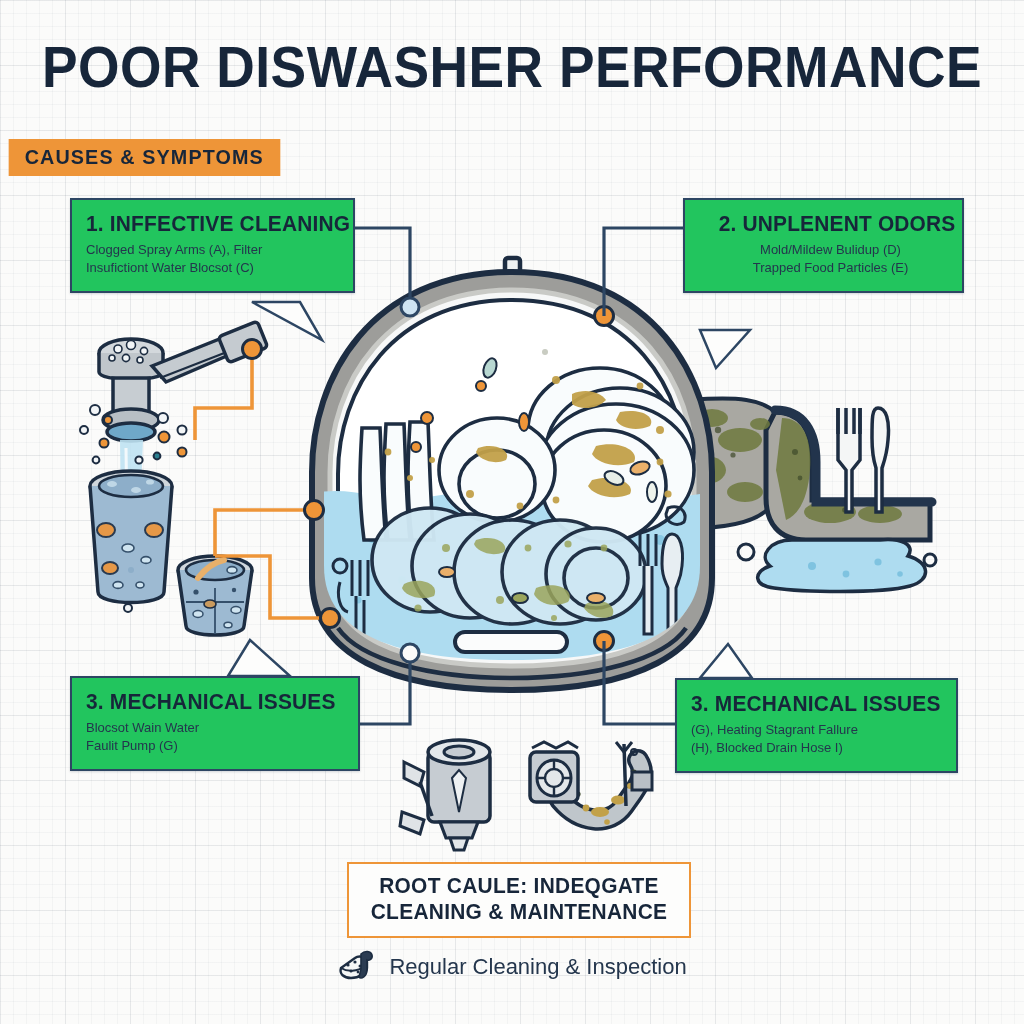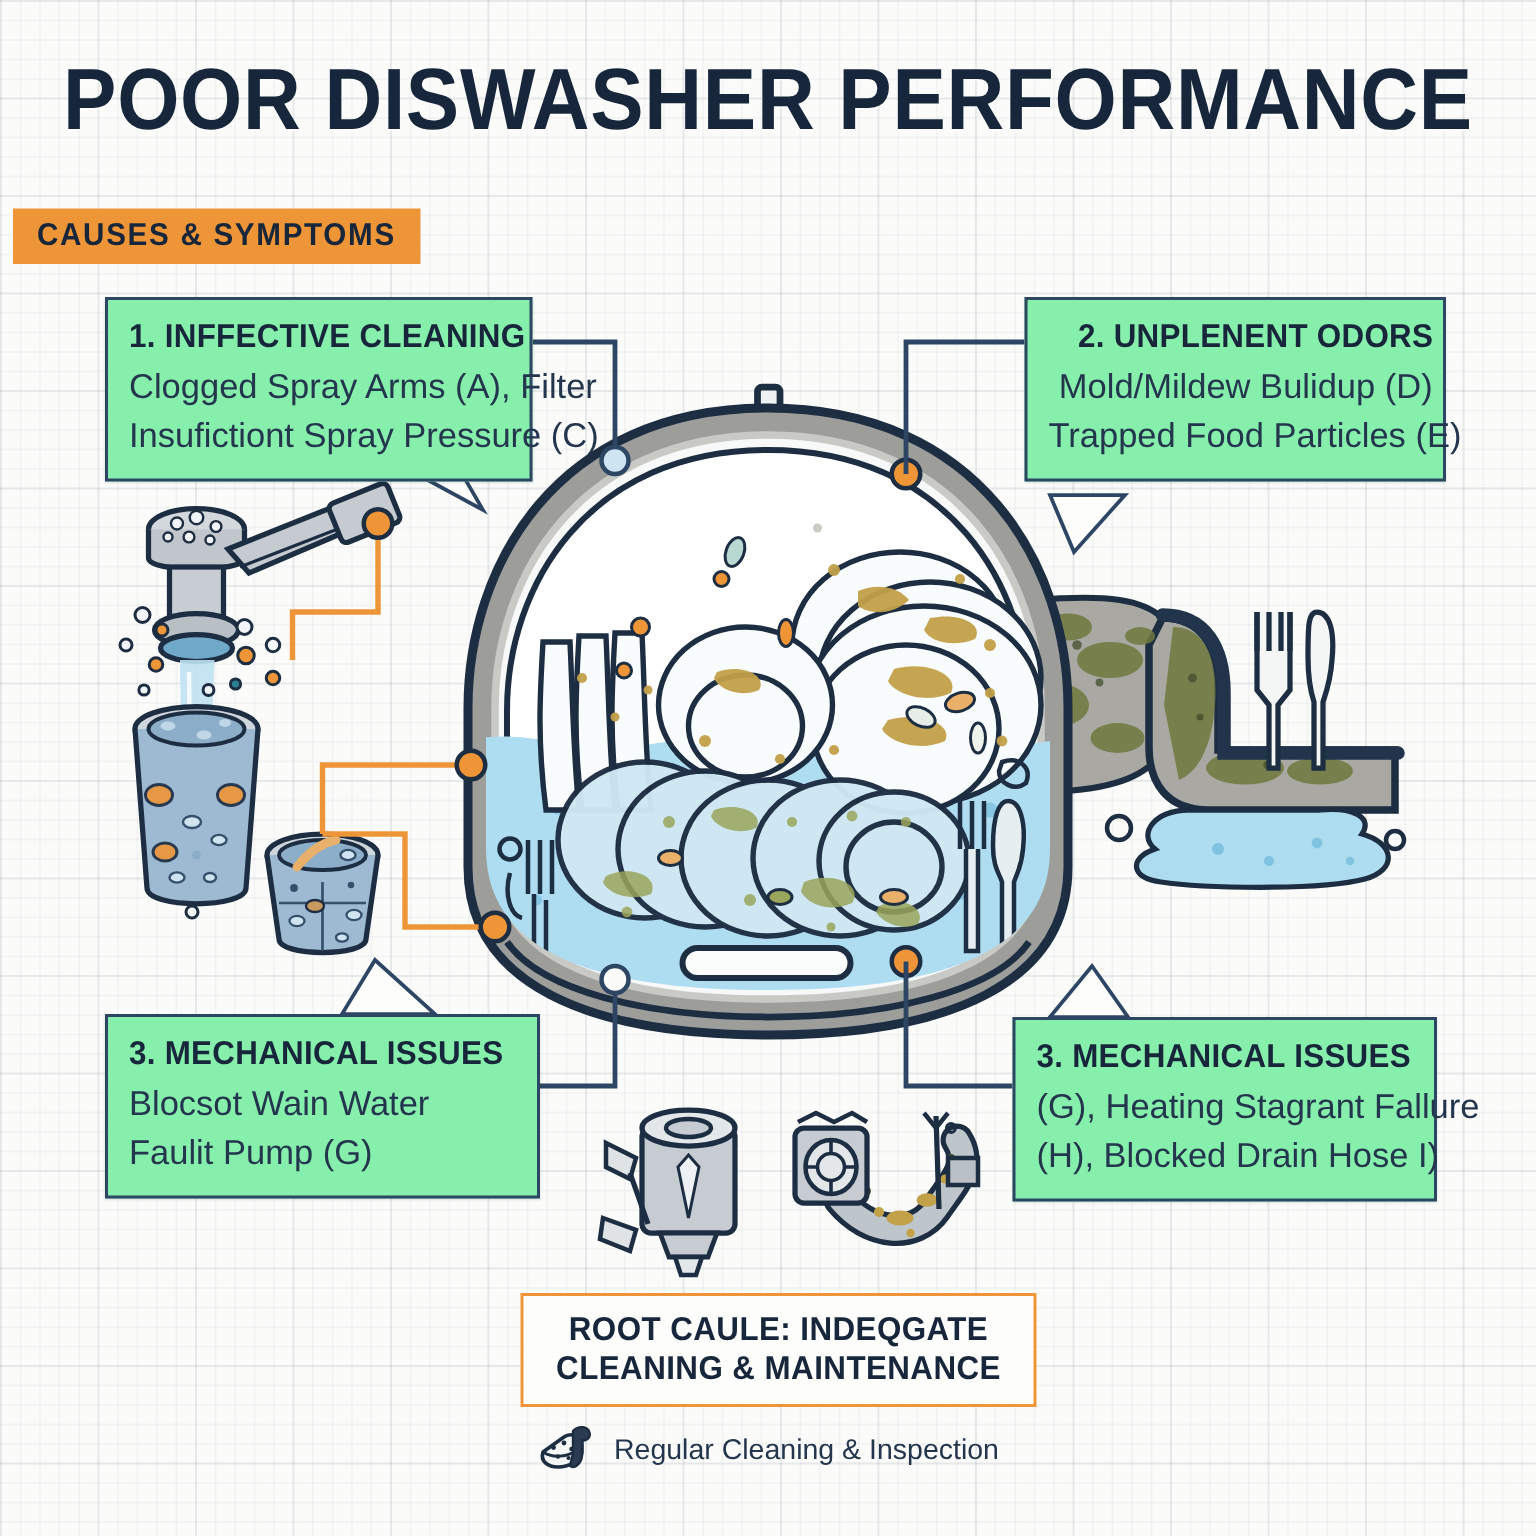--- a/index.html
+++ b/index.html
@@ -31,33 +31,33 @@
   .subtitle{
     display:inline-block;background:#ee9538;color:#17263a;
     font-size:21px;font-weight:bold;letter-spacing:1.2px;
     padding:6px 17px 7px 17px;
     font-family:"Liberation Sans Narrow","Liberation Sans",sans-serif;
     transform:scaleX(.94);
   }
 
   
   .callout{
-    position:absolute;background:#86efac;border:2.5px solid #2d4663;
+    position:absolute;background:#22c55e;border:2.5px solid #2d4663;
     box-shadow:0 1px 2px rgba(30,45,66,.18);
     padding:11px 0 13px 14px;box-sizing:border-box;
   }
   .callout .c-head{
     font-size:22px;font-weight:bold;letter-spacing:.2px;color:#17263a;
     font-family:"Liberation Sans Narrow","Liberation Sans",sans-serif;
     transform:scaleX(.95);transform-origin:left center;
     white-space:nowrap;margin-bottom:4px;
   }
   .callout.ralign .c-head{transform-origin:right center;}
   .callout .c-line{
-    font-size:23px;line-height:1.42;color:#24364d;white-space:nowrap;
+    font-size:13px;line-height:1.42;color:#24364d;white-space:nowrap;
     font-family:"Liberation Sans Narrow","Liberation Sans",sans-serif;
   }
   .box1{left:70px;top:198px;width:285px;}
   .box2{left:683px;top:198px;width:281px;text-align:center;}
   .box3{left:70px;top:676px;width:290px;}
   .box4{left:675px;top:678px;width:283px;}
 
   
   .tail-svg{position:absolute;left:0;top:0;width:1024px;height:1024px;pointer-events:none;}
 
@@ -67,21 +67,21 @@
     border:2.5px solid #ee9538;background:#fdfdfc;
     padding:9px 10px 11px 10px;box-sizing:border-box;text-align:center;
   }
   .rootbox div{
     font-size:22px;font-weight:bold;line-height:1.18;color:#17263a;
     font-family:"Liberation Sans Narrow","Liberation Sans",sans-serif;
     letter-spacing:.3px;transform:scaleX(.95);
   }
   .footnote{
     position:absolute;left:0;right:0;top:948px;text-align:center;
-    font-size:19px;color:#24364d;
+    font-size:22px;color:#24364d;
     font-family:"Liberation Sans Narrow","Liberation Sans",sans-serif;
   }
   .footnote .fn-ico{display:inline-block;vertical-align:-9px;margin-right:6px;}
   .footnote .fn-txt{vertical-align:middle;}
 </style>
 </head>
 <body>
 
 <div class="stage">
 
@@ -407,21 +407,21 @@
       <path d="M252 302 L300 302 L322 340 Z"></path>
       <path d="M700 330 L750 330 L716 368 Z"></path>
       <path d="M228 676 L290 676 L250 640 Z"></path>
       <path d="M700 678 L752 678 L728 644 Z"></path>
     </g>
   </svg>
 
   <div class="callout box1">
     <div class="c-head">1. INFFECTIVE CLEANING</div>
     <div class="c-line">Clogged Spray Arms (A), Filter</div>
-    <div class="c-line">Insufictiont Spray Pressure (C)</div>
+    <div class="c-line">Insufictiont Water Blocsot (C)</div>
   </div>
 
   <div class="callout box2 ralign">
     <div class="c-head">2. UNPLENENT ODORS</div>
     <div class="c-line">Mold/Mildew Bulidup (D)</div>
     <div class="c-line">Trapped Food Particles (E)</div>
   </div>
 
   <div class="callout box3">
     <div class="c-head">3. MECHANICAL ISSUES</div>

